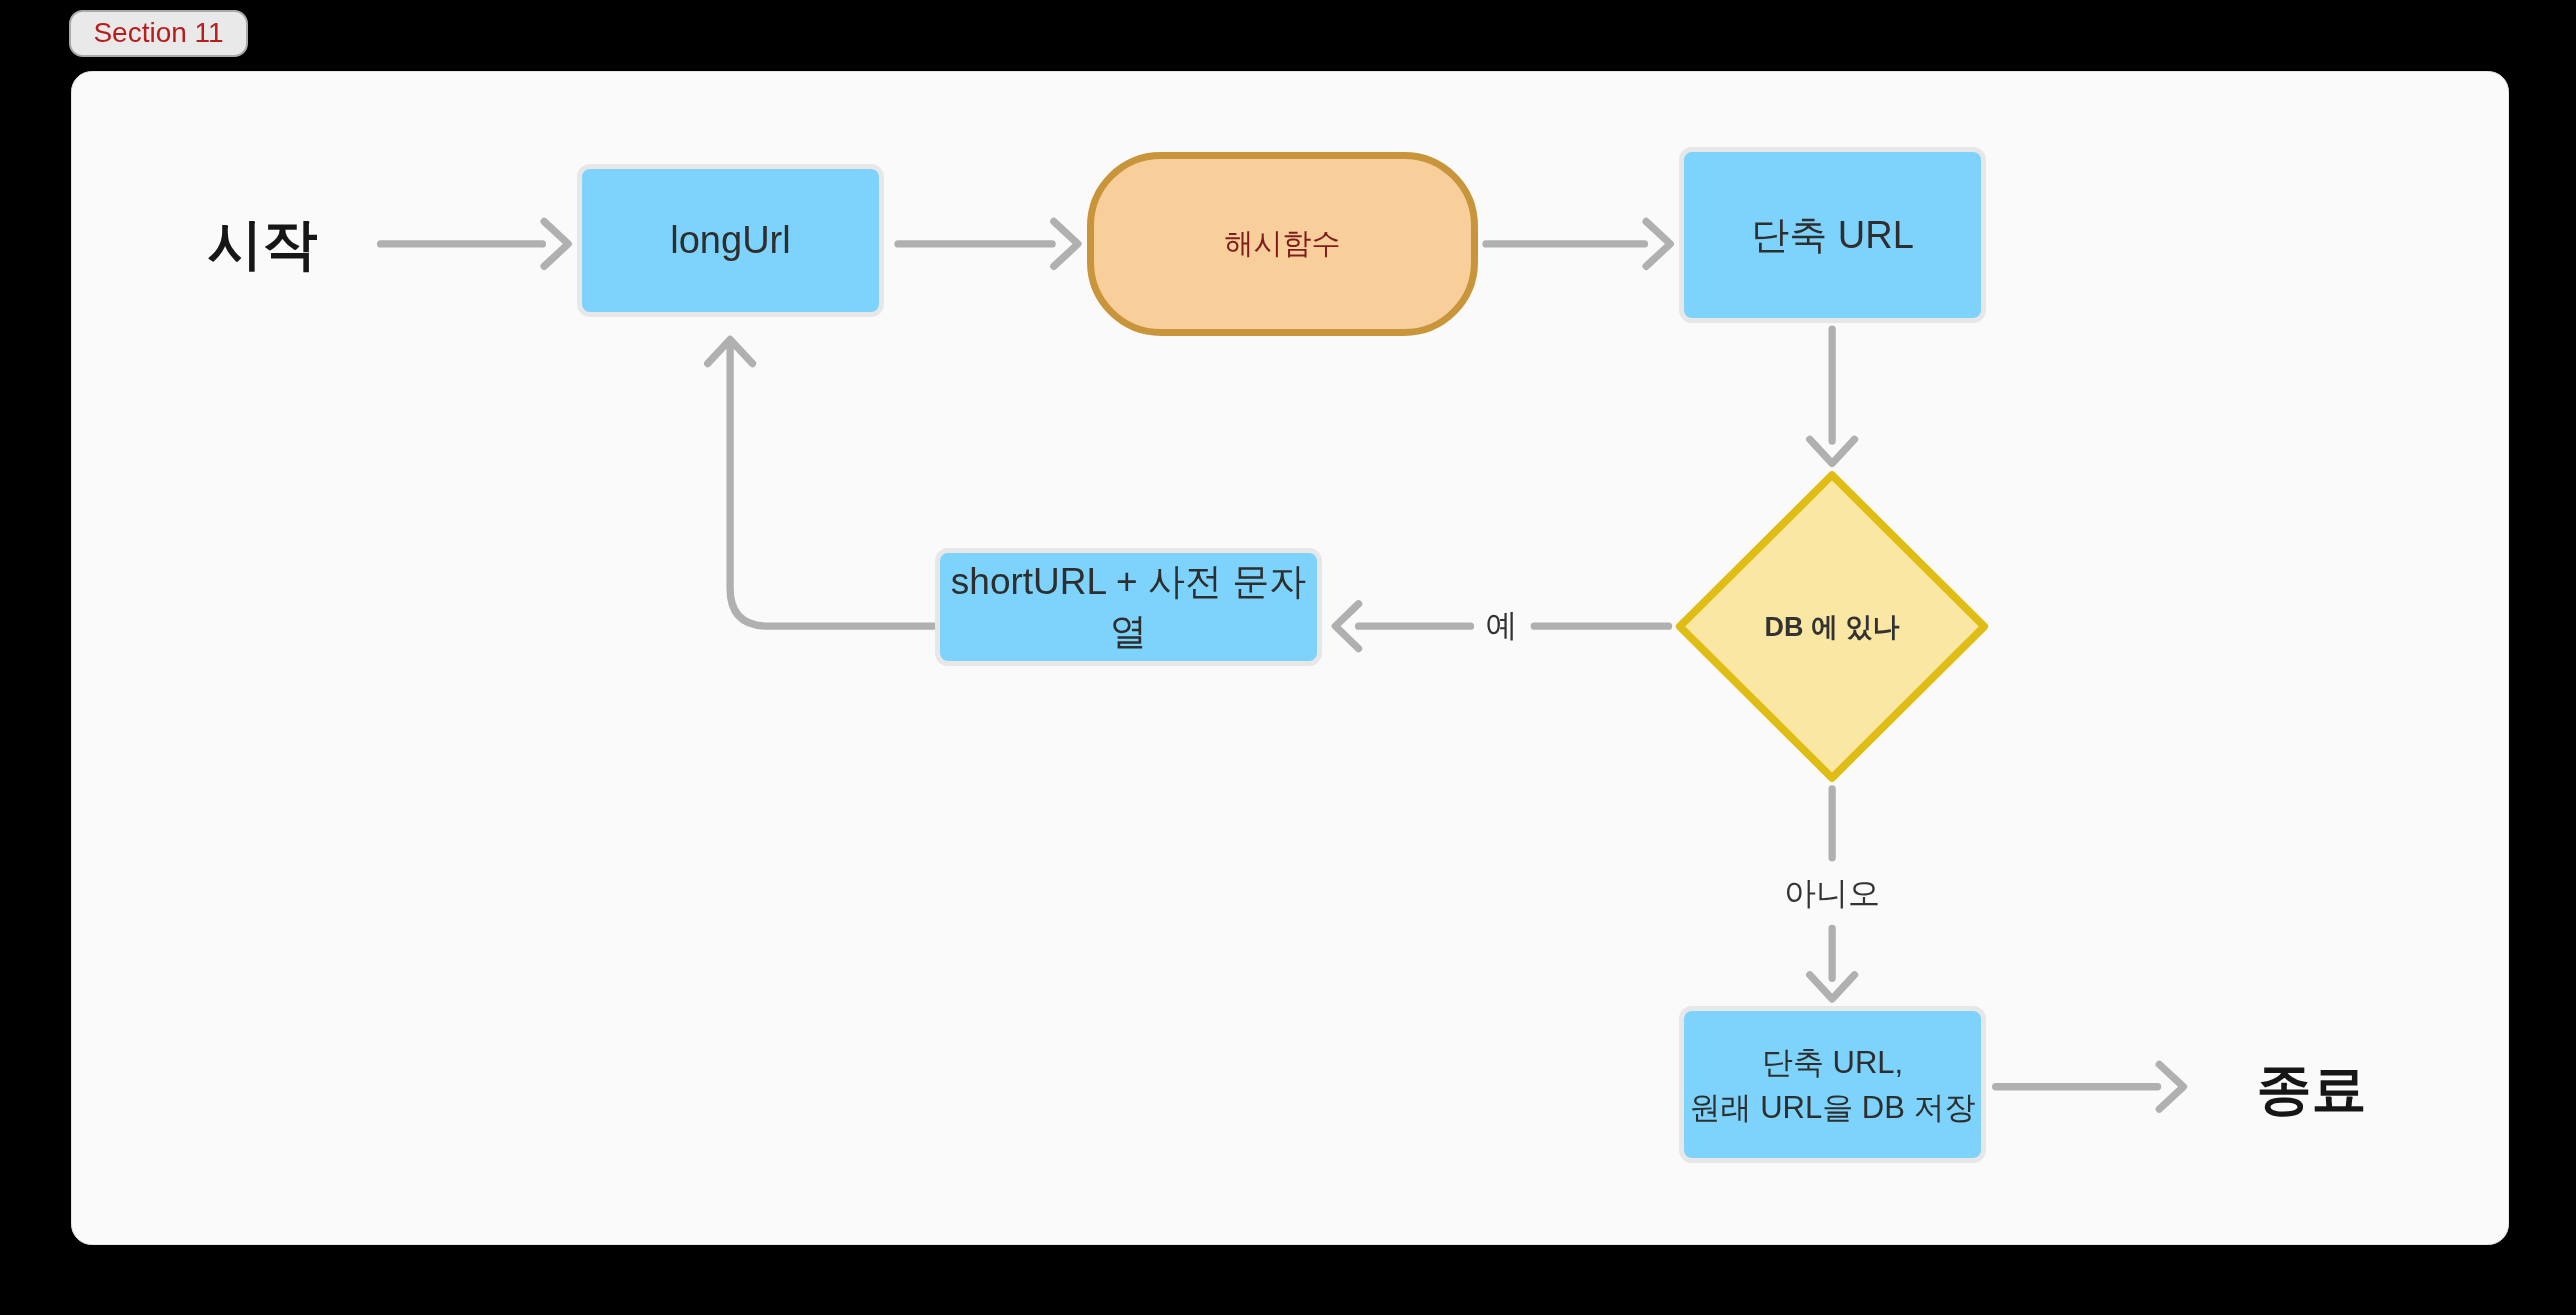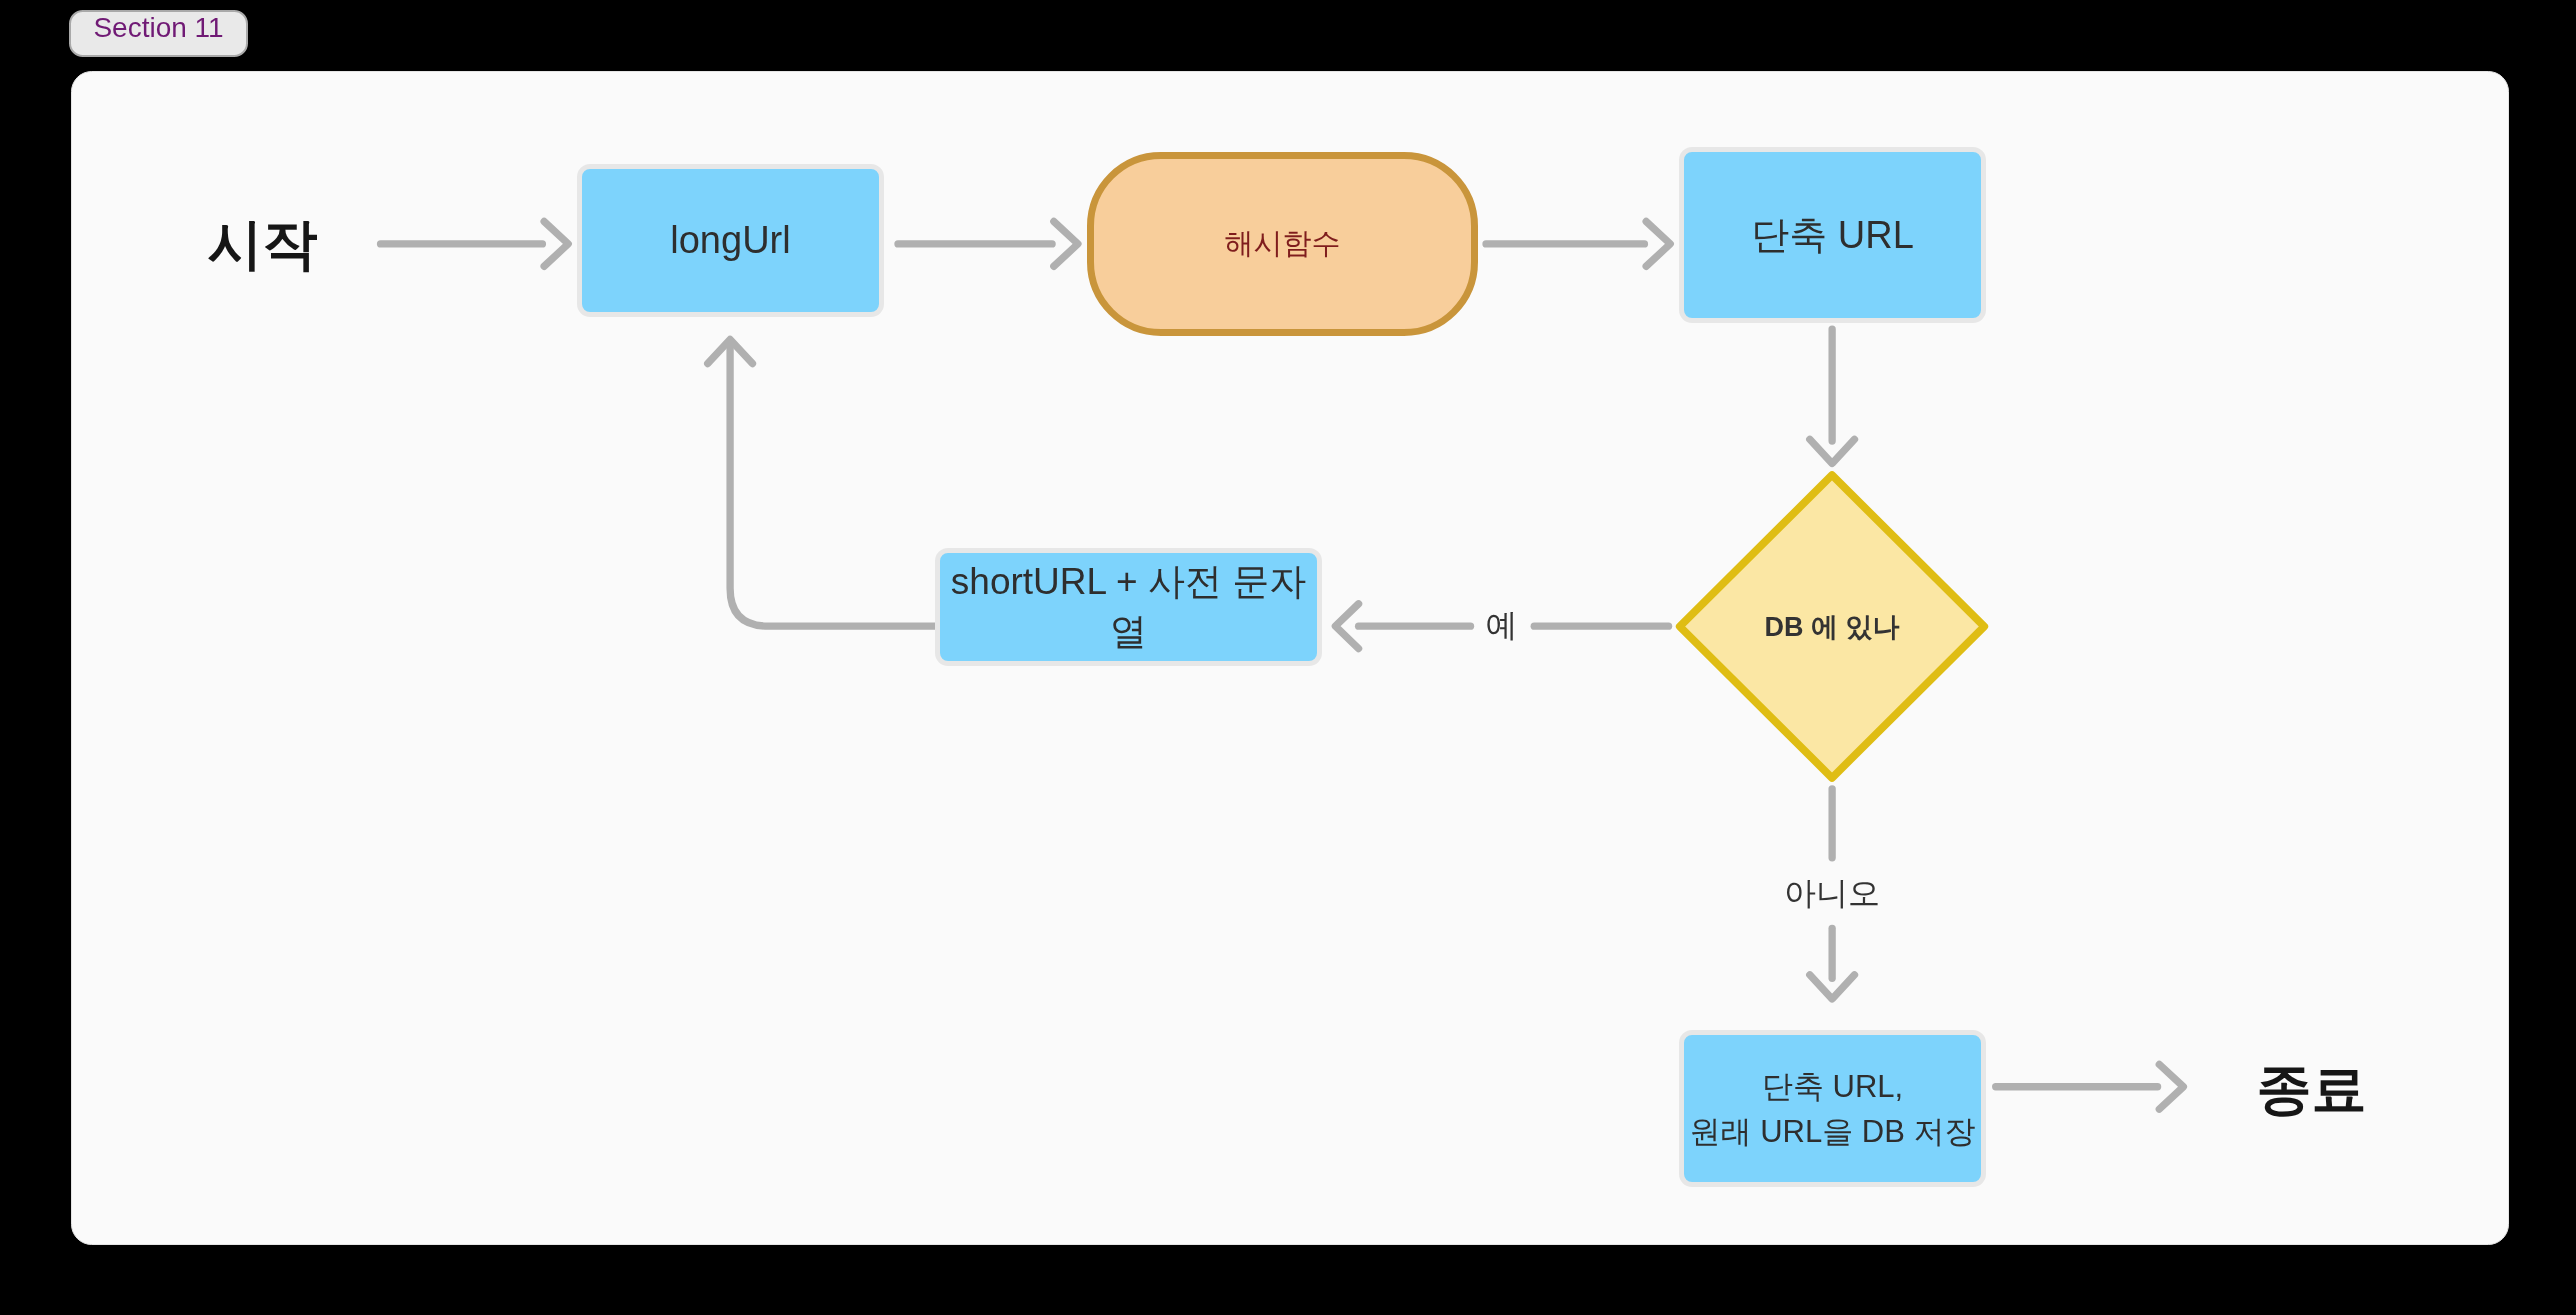--- a/index.html
+++ b/index.html
@@ -12,38 +12,38 @@
   .abs{position:absolute;box-sizing:border-box;}
 
   
   .section-frame{
     left:71px;top:71px;width:2438px;height:1174px;
     background:#FAFAFA;border:1.7px solid #E4E4E4;border-radius:20.7px;
   }
   .section-badge{
     left:69px;top:9.5px;height:47px;padding:0 22.4px;
     background:#E9E9E9;border:2.6px solid #A9A9A9;border-radius:13.8px;
-    font-size:28px;font-weight:500;color:#701a75;
-    display:flex;align-items:flex-start;justify-content:center;
+    font-size:28px;font-weight:500;color:#b91c1c;
+    display:flex;align-items:center;justify-content:center;
   }
 
   
   svg.connectors{left:0;top:0;width:2576px;height:1316px;pointer-events:none;}
   svg.connectors path{fill:none;stroke:#B0B0B0;stroke-width:8.5;stroke-linecap:round;stroke-linejoin:round;}
 
   
   .node{
     display:flex;align-items:center;justify-content:center;text-align:center;
     background:#7dd3fc;border:5.2px solid #E7E7E7;border-radius:13px;
     color:#2E2E2E;font-weight:500;
   }
   .node-longurl {left:577px; top:164px; width:307px;height:153px;font-size:38px;}
   .node-shorturl{left:1679px;top:147px; width:307px;height:176px;font-size:38px;}
   .node-dict    {left:935px;top:548px; width:387px;height:118px;font-size:37px;}
-  .node-save    {left:1679px;top:1006px;width:307px;height:157px;font-size:31px;line-height:45px;flex-direction:column;margin-top:24px;}
+  .node-save    {left:1679px;top:1006px;width:307px;height:157px;font-size:31px;line-height:45px;flex-direction:column;}
   .node-hash{
     left:1087px;top:152px;width:391px;height:184px;
     background:#F8CE9B;border:7.7px solid #C9953B;border-radius:74px;
     font-size:29px;color:#7f1d1d;
   }
 
   
   .diamond-wrap{left:1672px;top:467px;width:320px;height:319px;}
   .diamond-wrap svg{position:absolute;left:0;top:0;width:100%;height:100%;overflow:visible;}
   .diamond-label{

